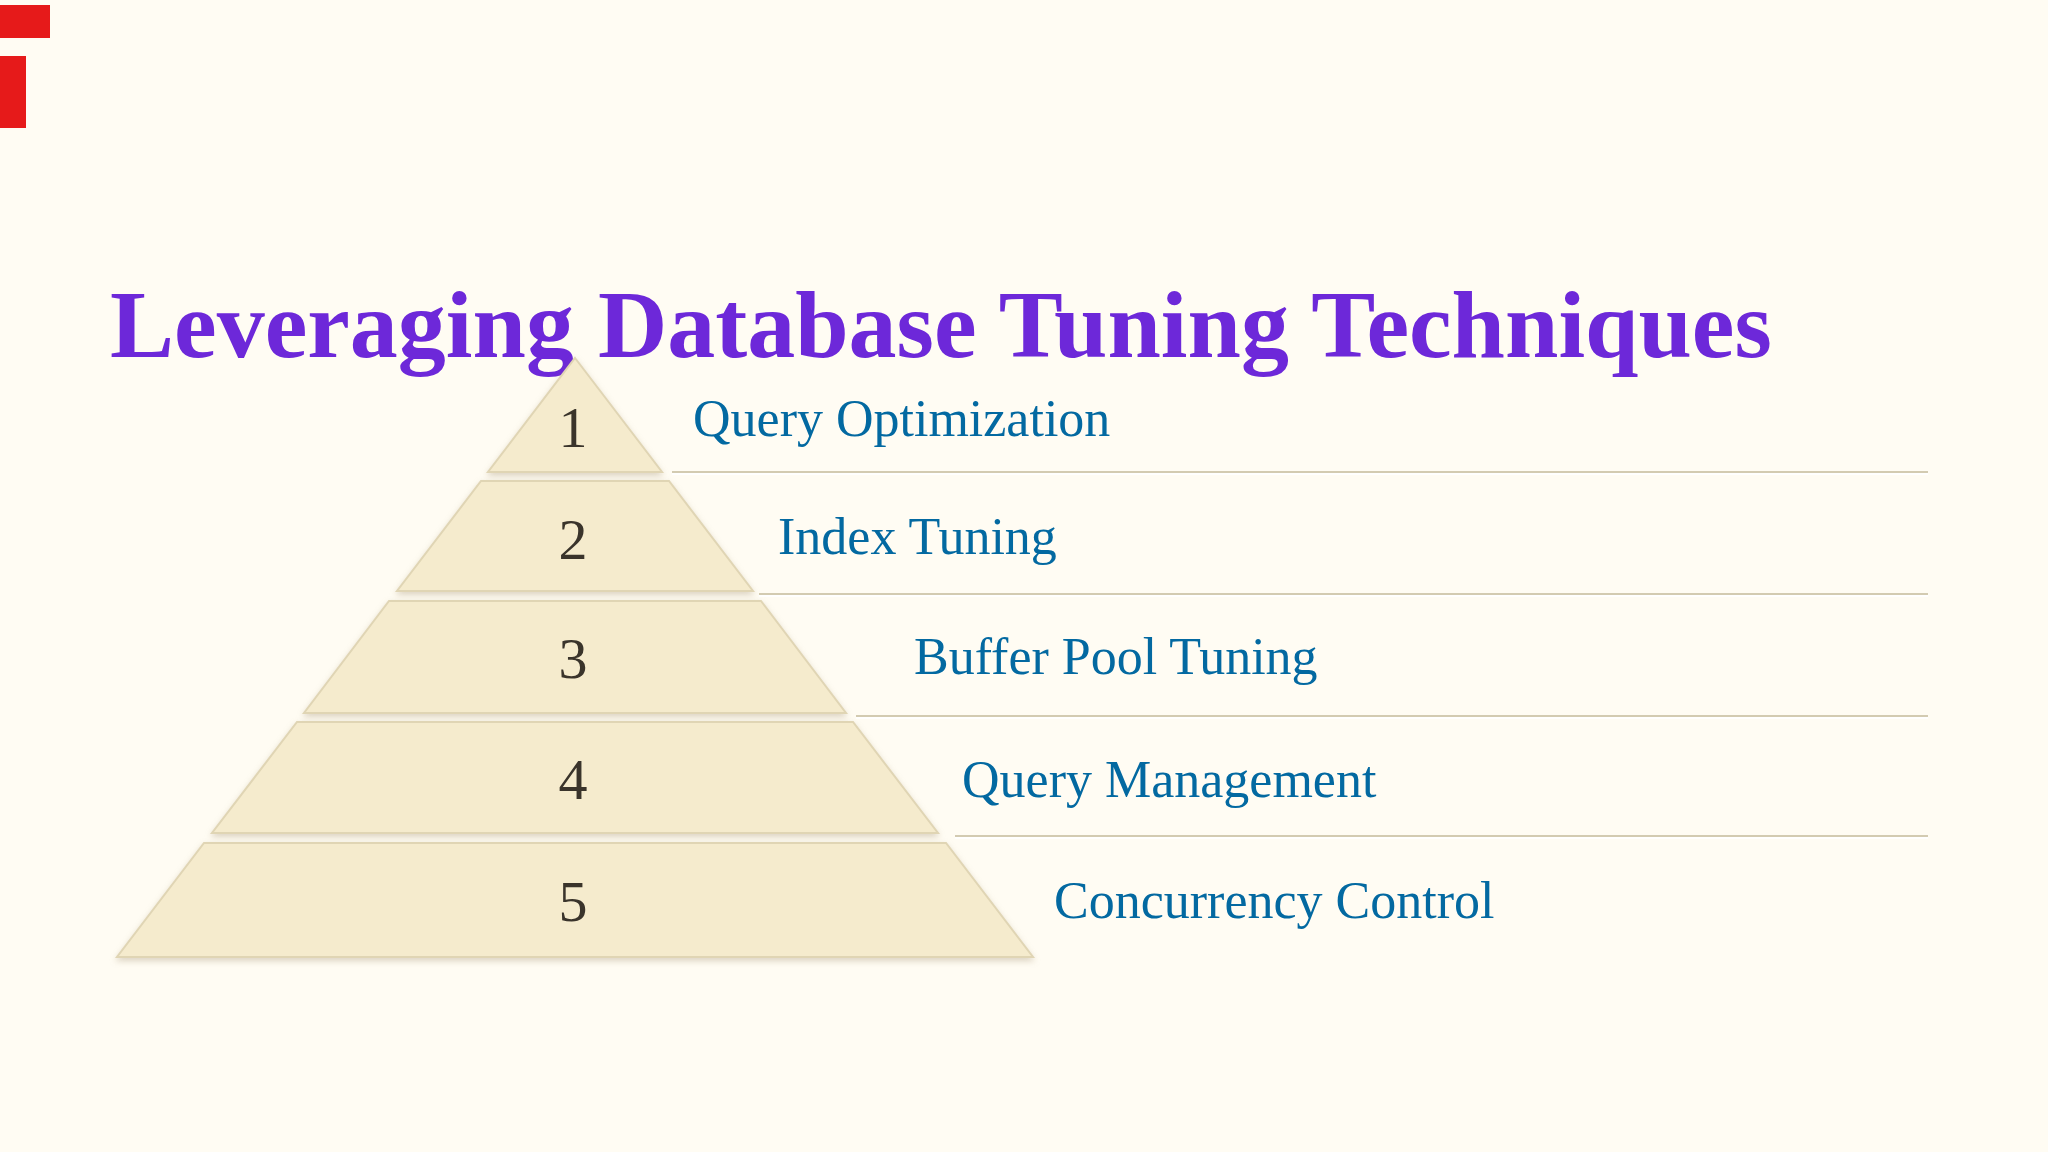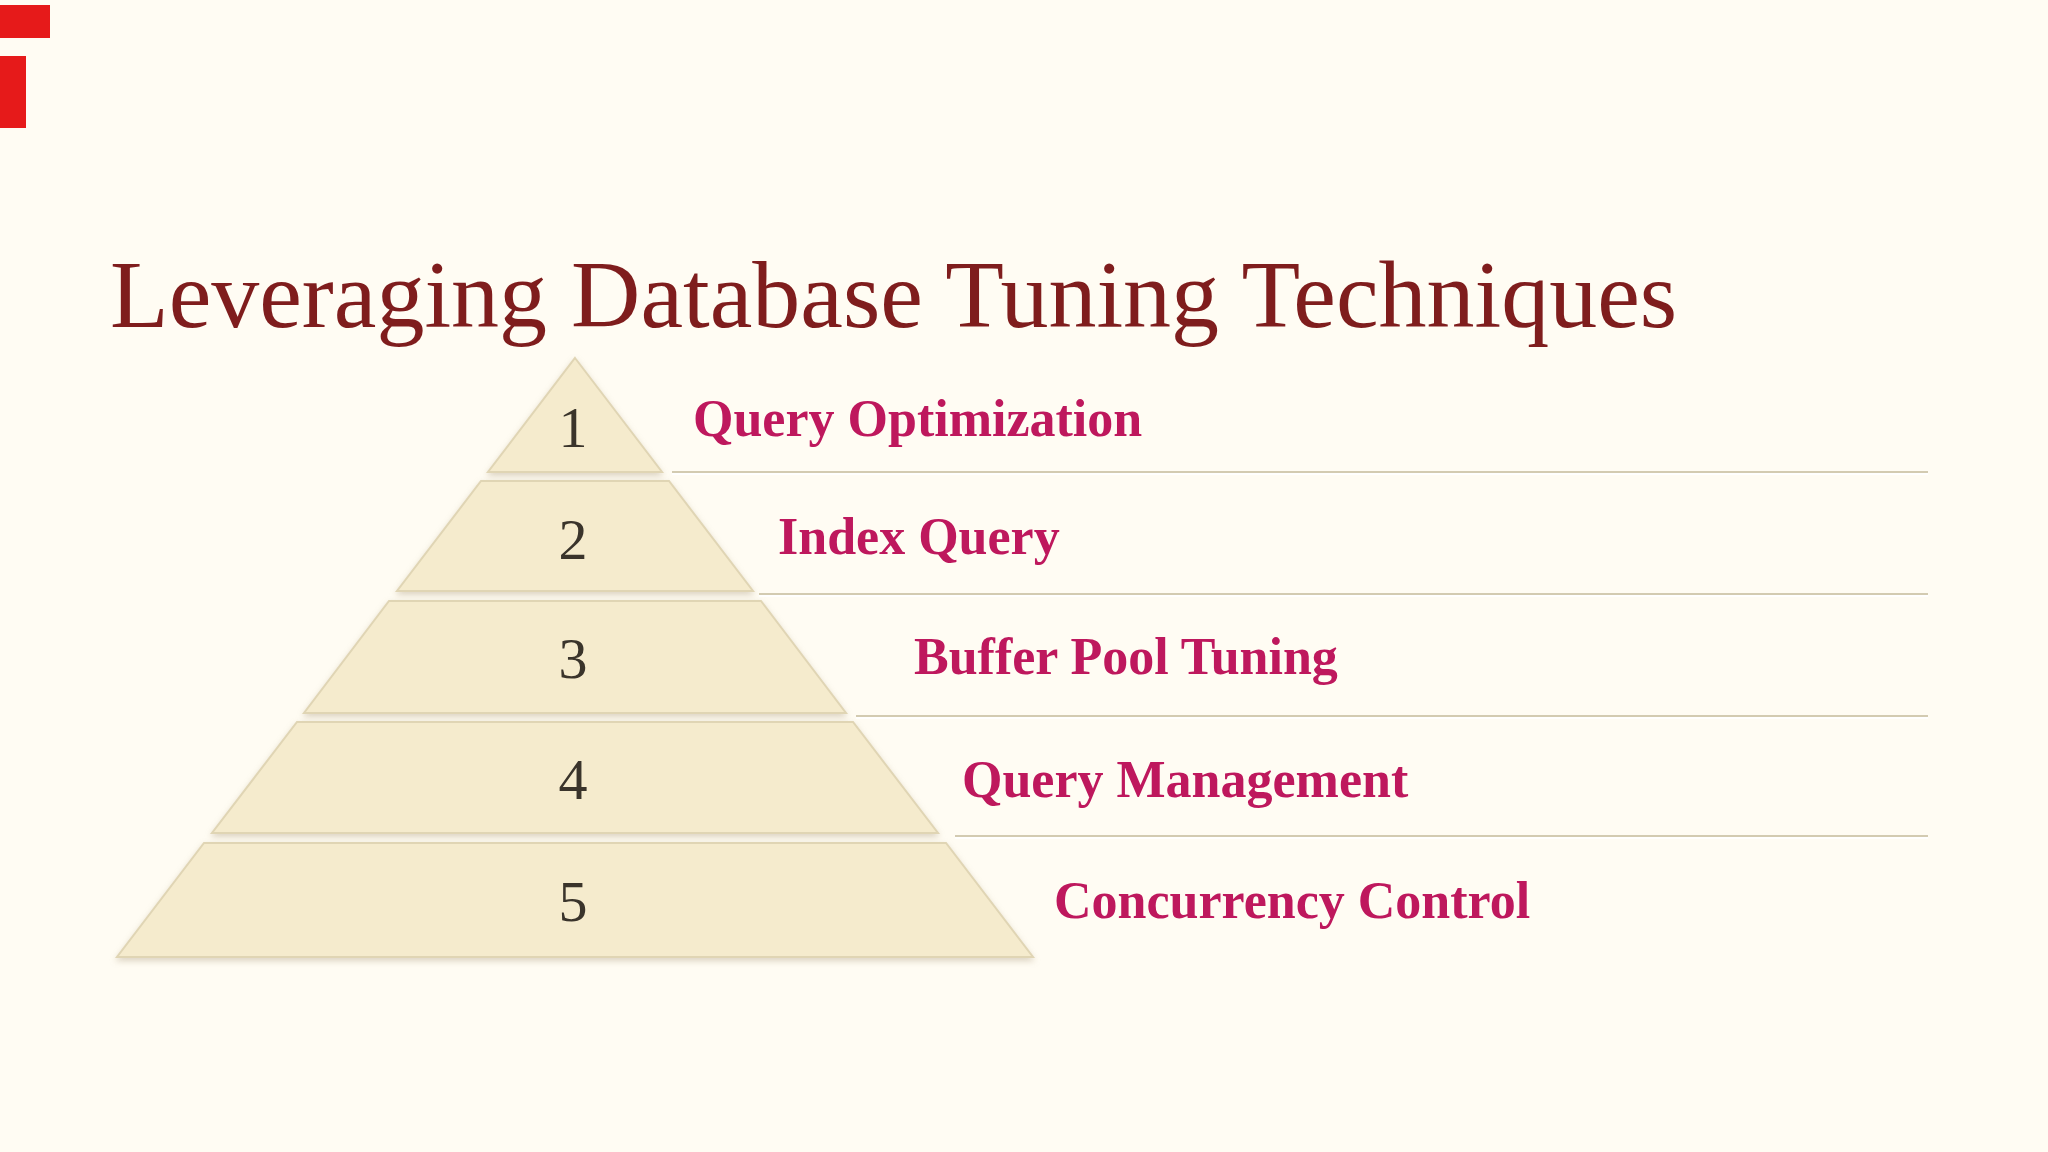--- a/index.html
+++ b/index.html
@@ -9,22 +9,22 @@
     background: #fffcf3;
     font-family: "Liberation Serif", "DejaVu Serif", serif;
   }
 
   
   .red-mark-a { position: absolute; left: 0; top: 5px;  width: 50px; height: 33px; background: #e61a1a; }
   .red-mark-b { position: absolute; left: 0; top: 56px; width: 26px; height: 72px; background: #e61a1a; }
 
   
   .page-title {
-    position: absolute; left: 110px; top: 178px;
-    font-size: 96px; font-weight: 400; color: #7f1d1d;
+    position: absolute; left: 110px; top: 208px;
+    font-size: 96px; font-weight: 700; color: #6d28d9;
     white-space: nowrap; letter-spacing: 0px; line-height: 1.1;
   }
 
   
   .pyramid-svg { position: absolute; left: 0; top: 0; width: 2048px; height: 1152px; }
   .pyramid-svg polygon {
     stroke: #e0d5b4; stroke-width: 2;
     filter: drop-shadow(0px 3px 3px rgba(140,120,80,0.30));
   }
 
@@ -35,21 +35,21 @@
   }
   .num-1 { top: 392px; }
   .num-2 { top: 504px; }
   .num-3 { top: 623px; }
   .num-4 { top: 744px; }
   .num-5 { top: 866px; }
 
   
   .row-label {
     position: absolute; font-size: 52px; line-height: 76px;
-    color: #be185d; white-space: nowrap; font-weight: bold;
+    color: #0369a1; white-space: nowrap;
   }
   .label-1 { left: 693px;  top: 381px; }
   .label-2 { left: 778px;  top: 499px; }
   .label-3 { left: 872px;  top: 619px; margin-left: 42px; }
   .label-4 { left: 962px;  top: 742px; }
   .label-5 { left: 1054px; top: 863px; }
 
   
   .row-line {
     position: absolute; height: 2px; background: #d3cbb1;
@@ -76,21 +76,21 @@
   <polygon points="204,843 946,843 1033,957 117,957" fill="#f5ebcd"></polygon>
 </svg>
 
 <div class="level-num num-1">1</div>
 <div class="level-num num-2">2</div>
 <div class="level-num num-3">3</div>
 <div class="level-num num-4">4</div>
 <div class="level-num num-5">5</div>
 
 <div class="row-label label-1">Query Optimization</div>
-<div class="row-label label-2">Index Query</div>
+<div class="row-label label-2">Index Tuning</div>
 <div class="row-label label-3">Buffer Pool Tuning</div>
 <div class="row-label label-4">Query Management</div>
 <div class="row-label label-5">Concurrency Control</div>
 
 <div class="row-line line-1"></div>
 <div class="row-line line-2"></div>
 <div class="row-line line-3"></div>
 <div class="row-line line-4"></div>
 
 </body></html>

